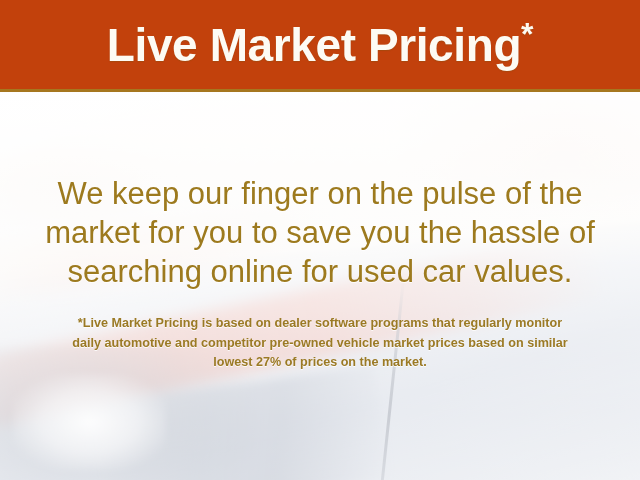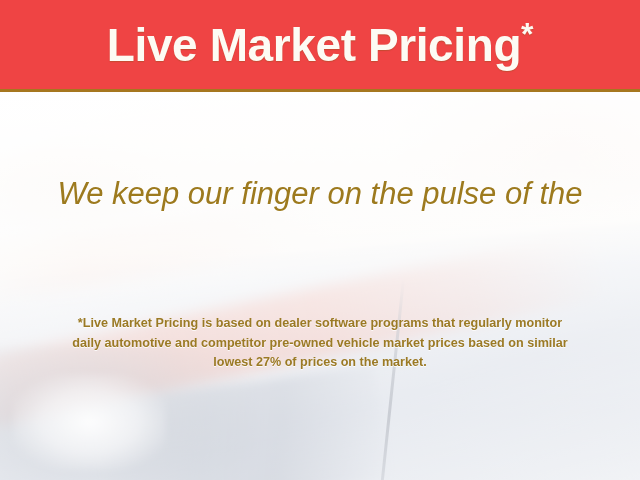--- a/index.html
+++ b/index.html
@@ -225,21 +225,21 @@
       rgba(255,255,255,0.60) 100%);
   }
 
   
   .header-band {
     position: absolute;
     left: 0;
     top: 0;
     width: 100%;
     height: 92px;
-    background: #ef4444;
+    background: #c2410c;
     box-sizing: border-box;
     display: flex;
     align-items: center;
     justify-content: center;
     border-bottom: 3px solid #a6771f;
   }
 
   .header-title {
     color: #fdfbf4;
     font-size: 46px;
@@ -273,21 +273,21 @@
     text-align: center;
     color: #9d7a1e;
     font-size: 31px;
     font-weight: normal;
     line-height: 39px;
     padding: 0 24px;
     box-sizing: border-box;
     text-shadow: 0 1px 0 rgba(255,255,255,0.85);
   }
 
-  .headline .line { display: block; white-space: nowrap; font-style: italic; }
+  .headline .line { display: block; white-space: nowrap; }
 
   .fineprint {
     position: absolute;
     left: 0;
     top: 222px;
     width: 100%;
     text-align: center;
     color: #9b7a25;
     font-size: 12.6px;
     font-weight: bold;
@@ -321,20 +321,22 @@
   </div>
 
   <div class="header-band">
     <div class="header-title"><span>Live Market Pricing</span><span class="asterisk">*</span></div>
   </div>
 
   <div class="content">
 
     <div class="headline">
       <span class="line">We keep our finger on the pulse of the</span>
+      <span class="line">market for you to save you the hassle of</span>
+      <span class="line">searching online for used car values.</span>
     </div>
 
     <div class="fineprint">
       <span class="line">*Live Market Pricing is based on dealer software programs that regularly monitor</span>
       <span class="line">daily automotive and competitor pre-owned vehicle market prices based on similar</span>
       <span class="line">lowest 27% of prices on the market.</span>
     </div>
 
   </div>
 </div>

